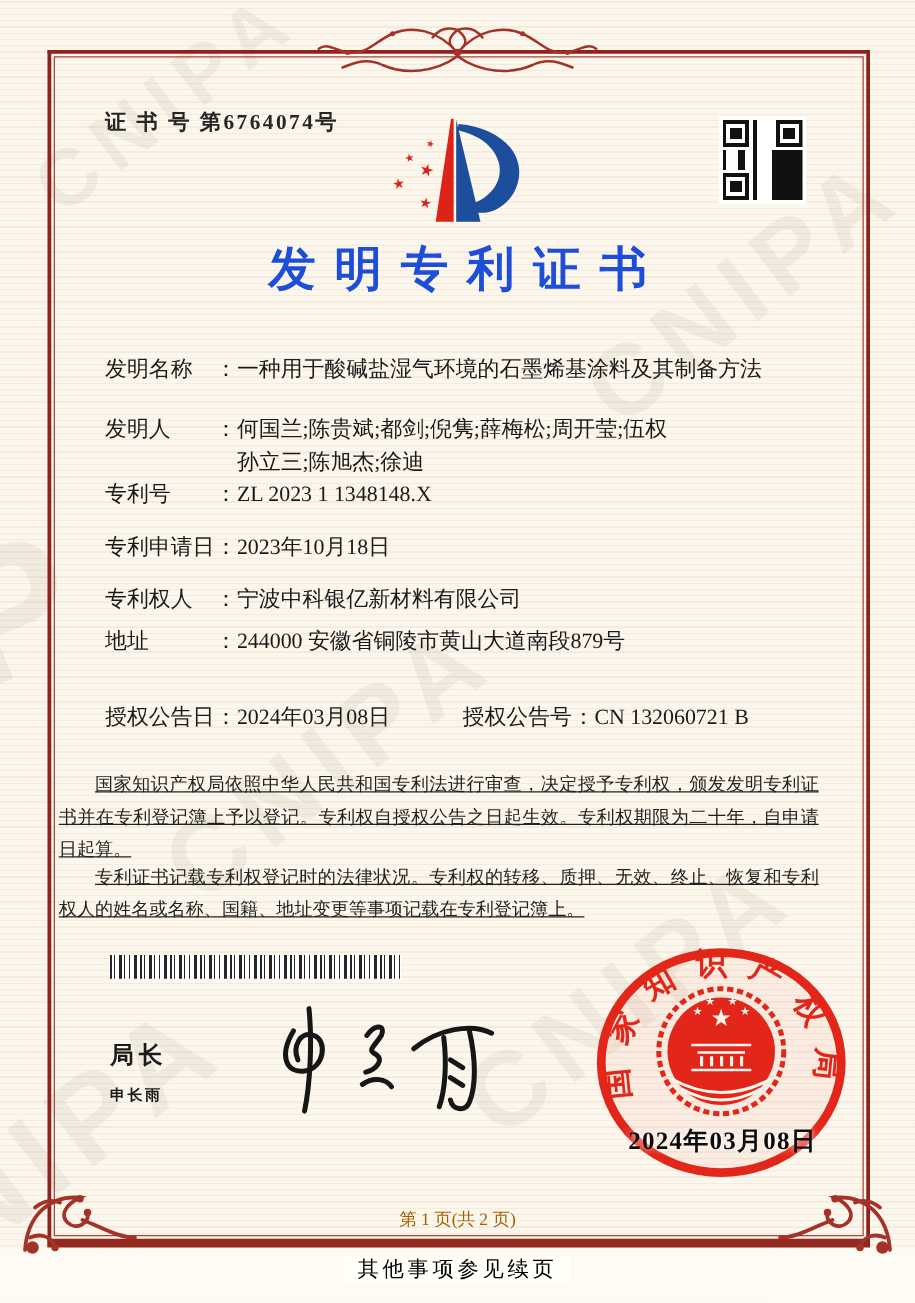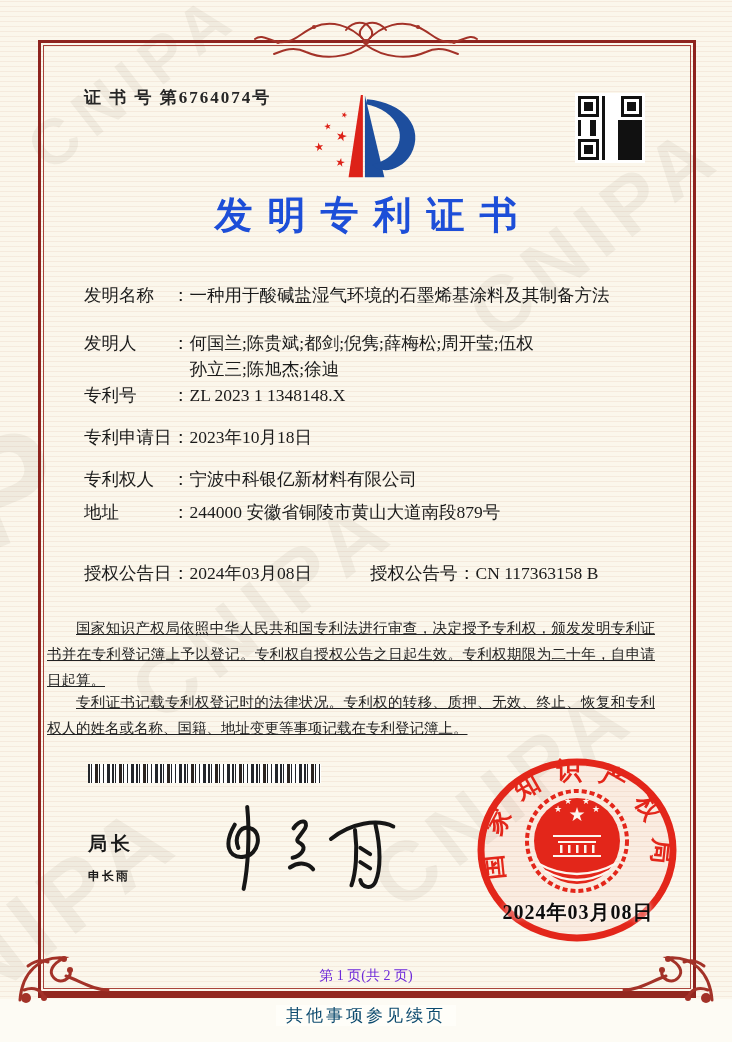--- a/index.html
+++ b/index.html
@@ -42,23 +42,23 @@
   .sig-title{position:absolute;left:88px;top:831px;font-size:19px;font-weight:700;
              font-family:"Liberation Sans","DejaVu Sans",sans-serif;letter-spacing:4px;}
   .sig-name{position:absolute;left:88px;top:868px;font-size:12px;font-weight:700;
             font-family:"Liberation Sans","DejaVu Sans",sans-serif;letter-spacing:2px;}
   .sig-script{position:absolute;left:206px;top:798px;width:200px;height:98px;}
   
   .seal{position:absolute;left:474px;top:757px;width:208px;height:188px;}
   .seal-date{position:absolute;left:0;right:0;top:142px;text-align:center;font-size:20px;font-weight:700;
              color:#0d0d0d;letter-spacing:1px;text-shadow:0 0 5px rgba(255,255,255,0.95);}
   
-  .page-no{position:absolute;left:0;right:0;top:967px;text-align:center;font-size:14px;color:#6d28d9;}
+  .page-no{position:absolute;left:0;right:0;top:967px;text-align:center;font-size:14px;color:#a16207;}
   .cont-note{position:absolute;left:0;right:0;top:1004px;text-align:center;font-size:17px;
-             letter-spacing:3px;color:#0c4a6e;}
+             letter-spacing:3px;color:#000000;}
   .cont-note span{background:#fffef9;padding:1px 10px;}
   .orn{position:absolute;pointer-events:none;}
 </style>
 </head>
 <body>
 
 <div class="page">
   <div class="texture"></div>
 
   <span class="wm" style="left:10px;top:44px;font-size:64px;transform:rotate(-38deg);">CNIPA</span>
@@ -333,21 +333,21 @@
         <span class="colon">：</span>
       <span class="fval">244000 安徽省铜陵市黄山大道南段879号</span>
     </div>
     <div class="field f-grant" style="width:590px">
       <span class="jc">授权公告日</span>
         <span class="colon">：</span>
       <span class="fval">2024年03月08日</span>
       <span class="grant2">
         <span class="jc">授权公告号</span>
           <span class="colon">：</span>
-        <span class="fval">CN 117363158 B</span>
+        <span class="fval">CN 132060721 B</span>
       </span>
     </div>
   </div>
 
   <p class="notice np1">国家知识产权局依照中华人民共和国专利法进行审查，决定授予专利权，颁发发明专利证书并在专利登记簿上予以登记。专利权自授权公告之日起生效。专利权期限为二十年，自申请日起算。</p>
   <p class="notice np2">专利证书记载专利权登记时的法律状况。专利权的转移、质押、无效、终止、恢复和专利权人的姓名或名称、国籍、地址变更等事项记载在专利登记簿上。</p>
 
   <div class="barcode"></div>
 
   <div class="sig-title">局长</div>

